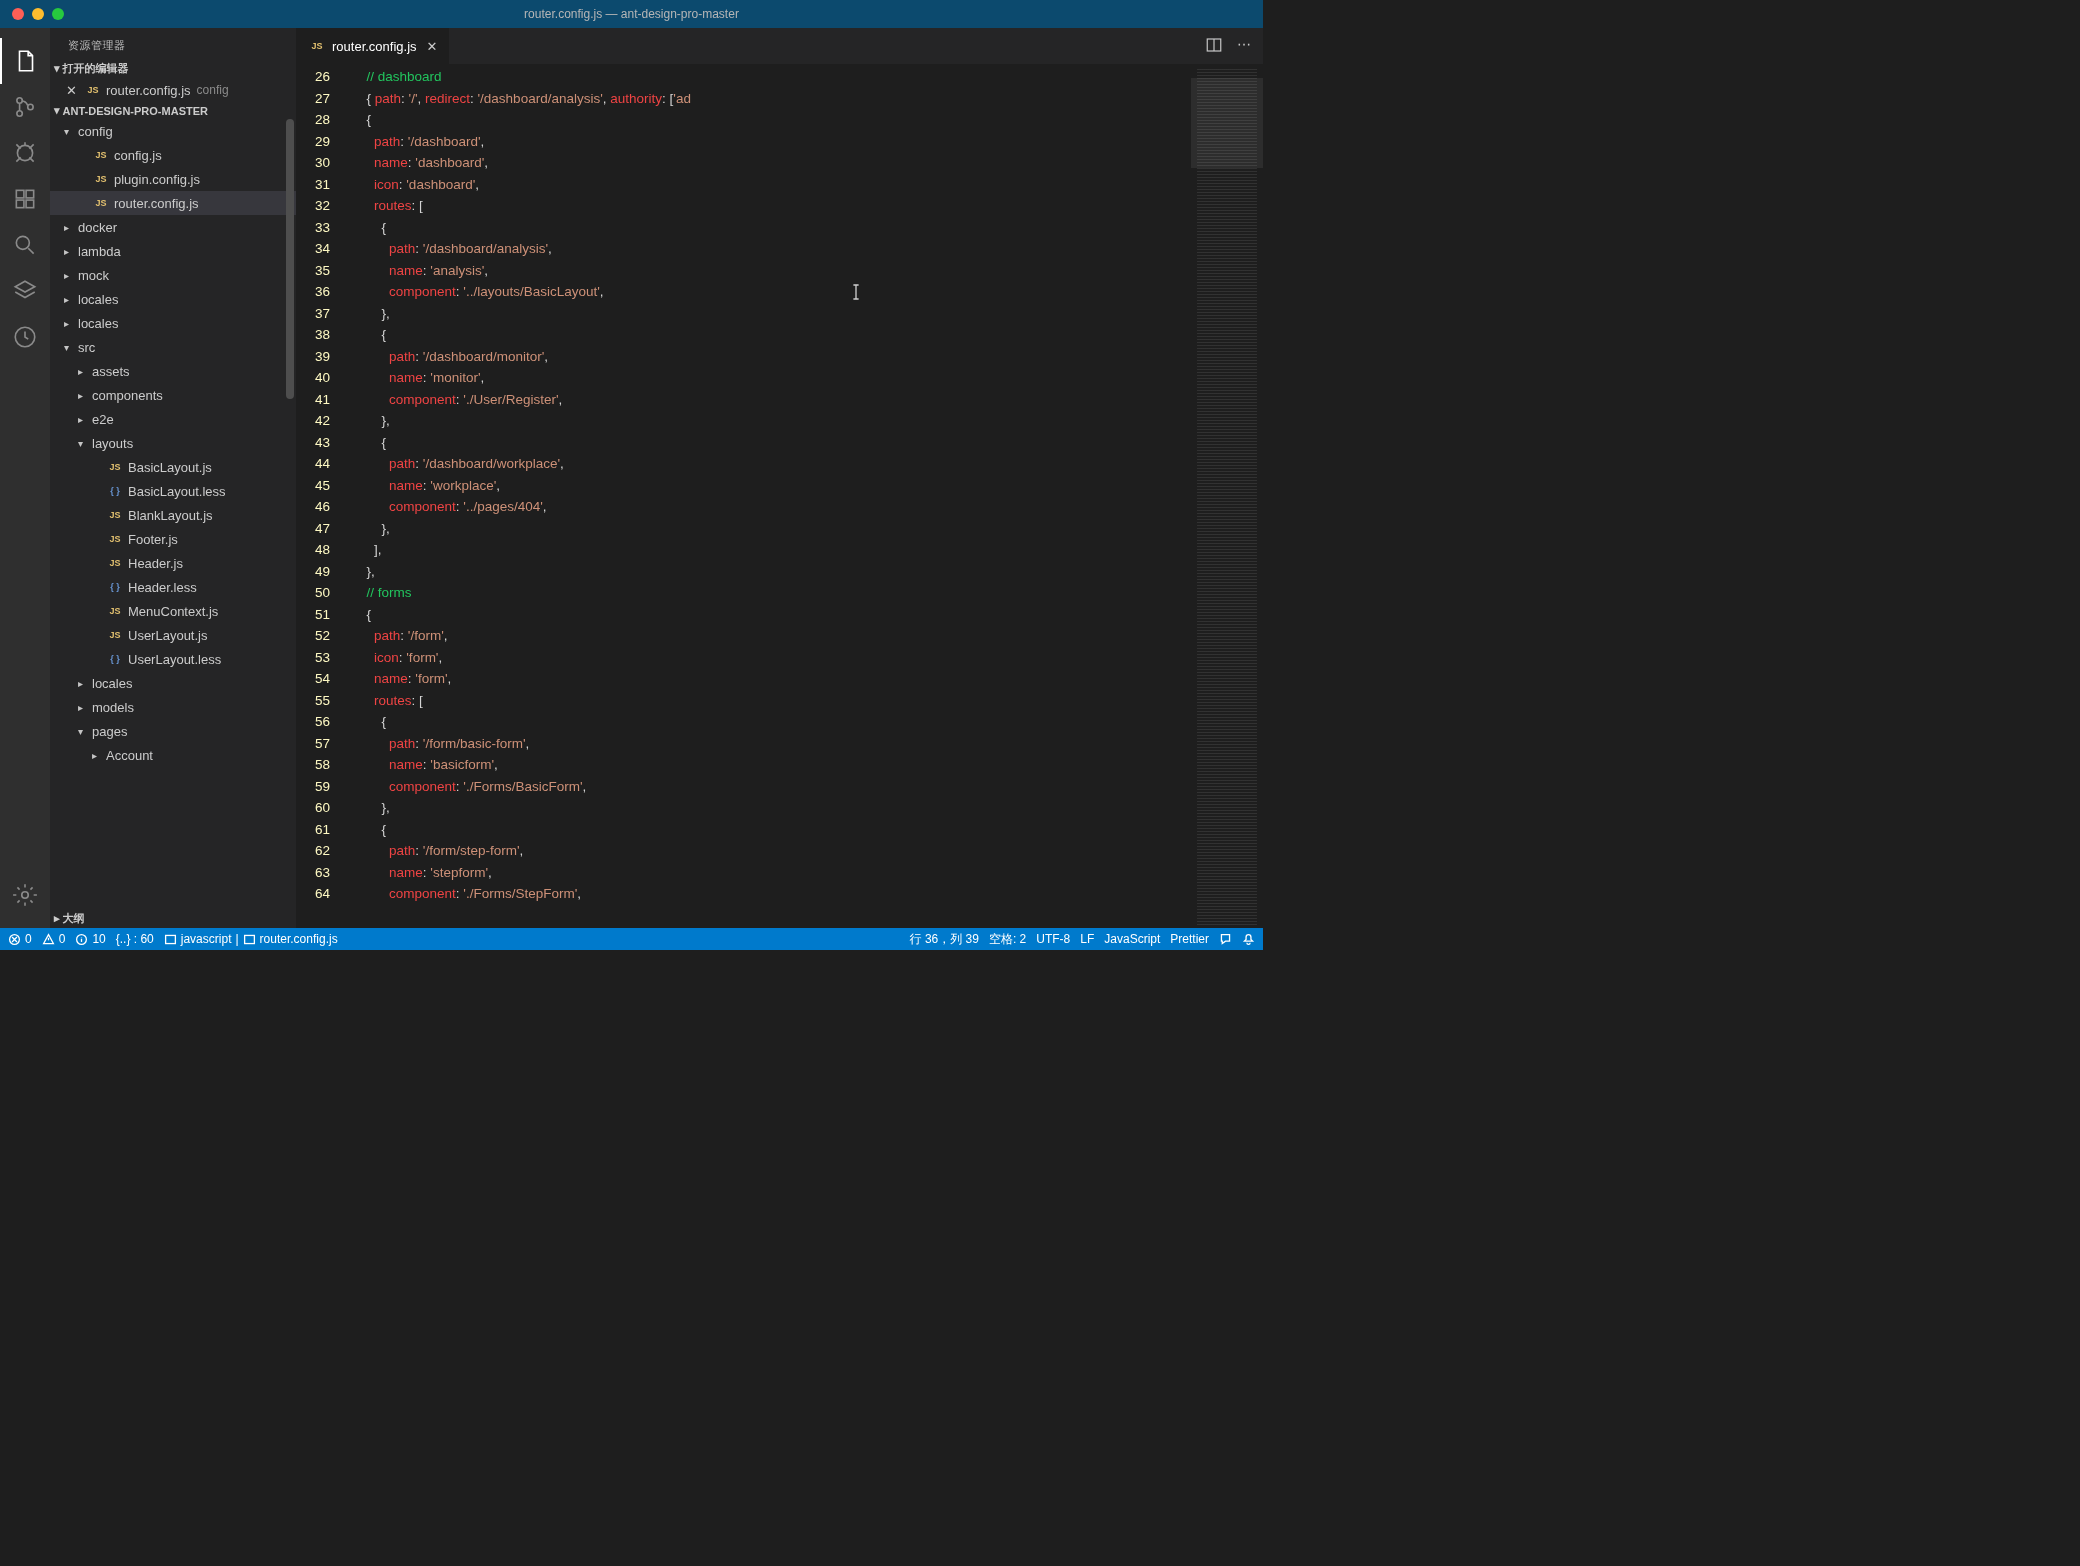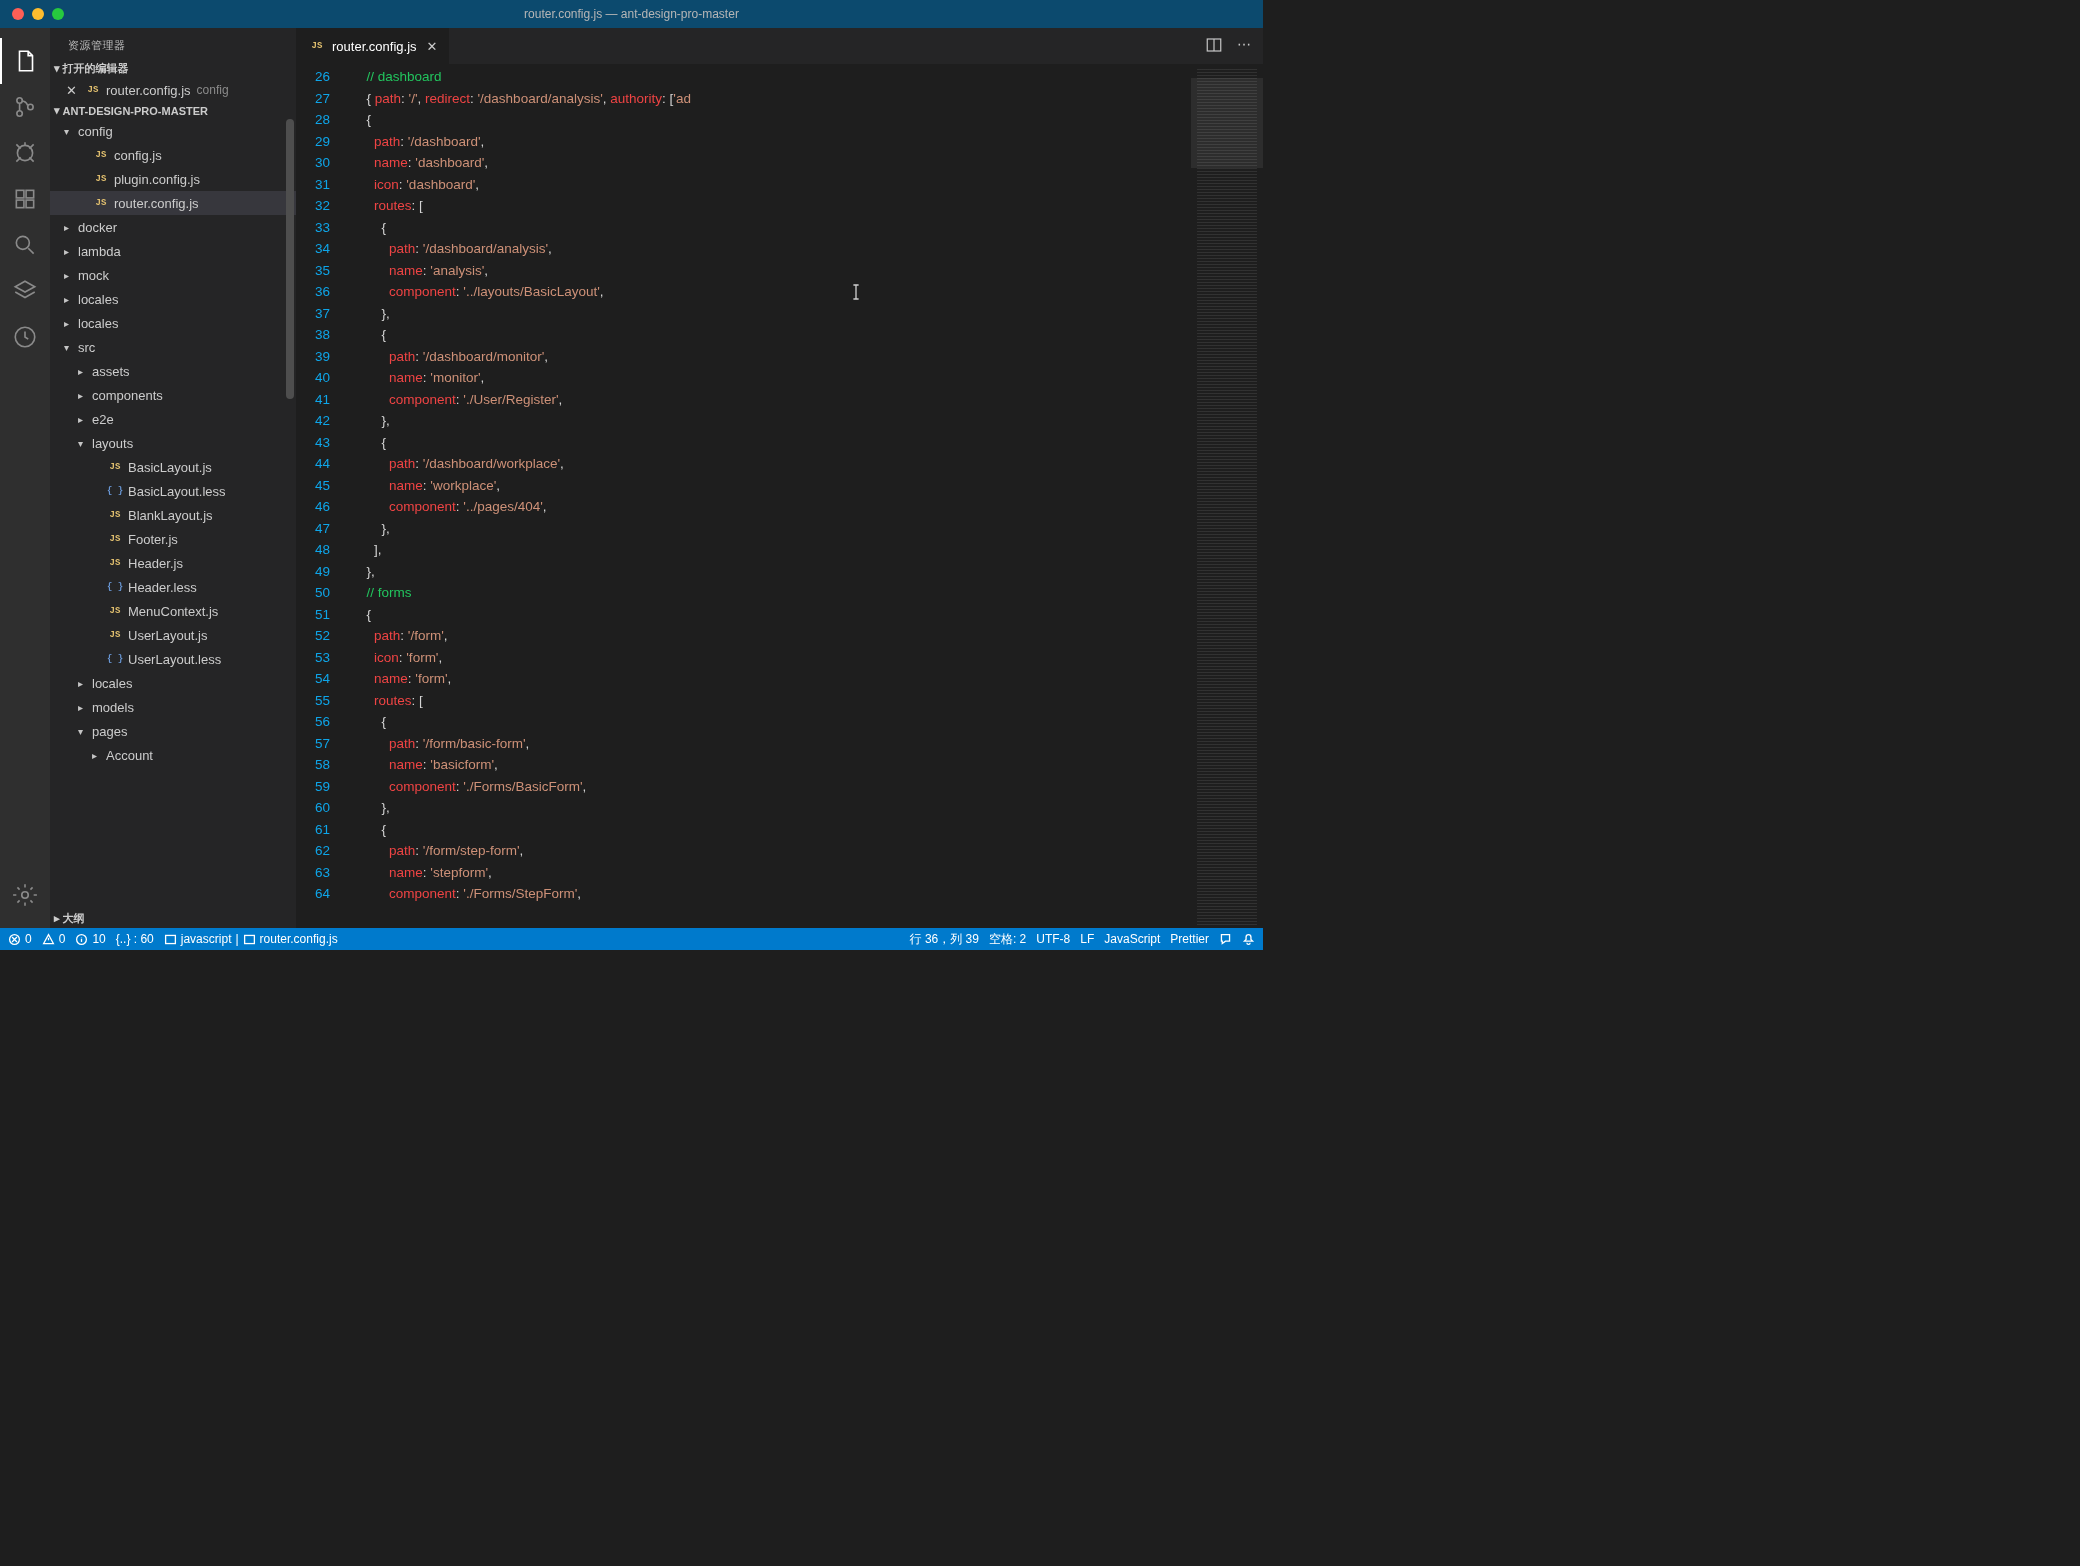--- a/index.html
+++ b/index.html
@@ -28,37 +28,37 @@
 .sidebar-section-header { display: flex; align-items: center; padding: 2px 4px; font-weight: 700; font-size: 11px; color: #ccc; cursor: pointer; }
 .sidebar-section-header .chev { margin-right: 3px; }
 .open-editors-item, .tree-item { display: flex; align-items: center; height: 24px; padding-left: 16px; cursor: pointer; white-space: nowrap; }
 .open-editors-item .close-x { width: 14px; color: #ccc; font-size: 13px; margin-right: 4px; }
 .tree-item { padding-left: 12px; }
 .tree-item.indent-0 { padding-left: 14px; }
 .tree-item.indent-1 { padding-left: 28px; }
 .tree-item.indent-2 { padding-left: 42px; }
 .tree-item.selected { background: #37373d; }
 .tree-item .chev { width: 14px; display: inline-block; color: #c5c5c5; font-size: 10px; }
-.file-icon { width: 18px; display:inline-flex; align-items:center; justify-content:center; font-size:9px; font-weight:700; margin-right:4px;font-family:Liberation Mono, monospace; }
+.file-icon { width: 18px; display:inline-flex; align-items:center; justify-content:center; font-size:9px; font-weight:700; margin-right:4px; }
 .file-icon.js { color: #e2c06f; }
 .file-icon.less { color: #6997d5; }
 .dim { color: #8a8a8a; margin-left: 6px; font-size: 12px; }
 .tree-scroll { overflow: hidden; position: relative; flex: 1; }
 .tree-scrollbar { position: absolute; right: 2px; width: 8px; top: 0; height: 280px; background: #4e4e4e; border-radius: 4px; }
 
 
 .editor-area { flex: 1; display: flex; flex-direction: column; background: #1e1e1e; position: relative; }
 .tab-bar { height: 36px; background: #252526; display: flex; align-items: center; }
 .tab { height: 36px; background: #1e1e1e; display: flex; align-items: center; padding: 0 12px; color: #fff; font-size: 13px; }
 .tab .file-icon { margin-right: 6px; }
 .tab .close { margin-left: 10px; color: #ccc; cursor: pointer; }
 .tab-actions { margin-left: auto; display: flex; gap: 14px; padding-right: 12px; color: #c7c7c7; }
 
 .code-area { flex: 1; display: flex; font-family: "SF Mono", Menlo, Consolas, monospace; font-size: 13.5px; line-height: 21.5px; overflow: hidden; position: relative; }
-.gutter { width: 48px; text-align: right; color: #0ea5e9; padding-right: 14px; padding-top: 2px; user-select:none; }
+.gutter { width: 48px; text-align: right; color: #fef9c3; padding-right: 14px; padding-top: 2px; user-select:none; }
 .code { flex: 1; padding-top: 2px; white-space: pre; color: #d4d4d4; }
 .tok-str { color: #ce9178; }
 .tok-prop { color: #ef4444; }
 .tok-comment { color: #22c55e; }
 .tok-punc { color: #d4d4d4; }
 .cursor-i { position: absolute; left: 553px; top: 219px; width: 14px; height: 18px; pointer-events: none; }
 
 .minimap { position: absolute; right: 0; top: 36px; bottom: 0; width: 72px; background: #1e1e1e; }
 .minimap-viewport { position: absolute; left:0; right:0; top: 14px; height: 90px; background: rgba(255,255,255,0.07); }
 .minimap-scratch { position:absolute; left:6px; right:6px; top:3px; bottom:3px; background-image: repeating-linear-gradient(0deg, rgba(170,170,170,0.28) 0 1px, transparent 1px 3px); opacity:0.5; }

